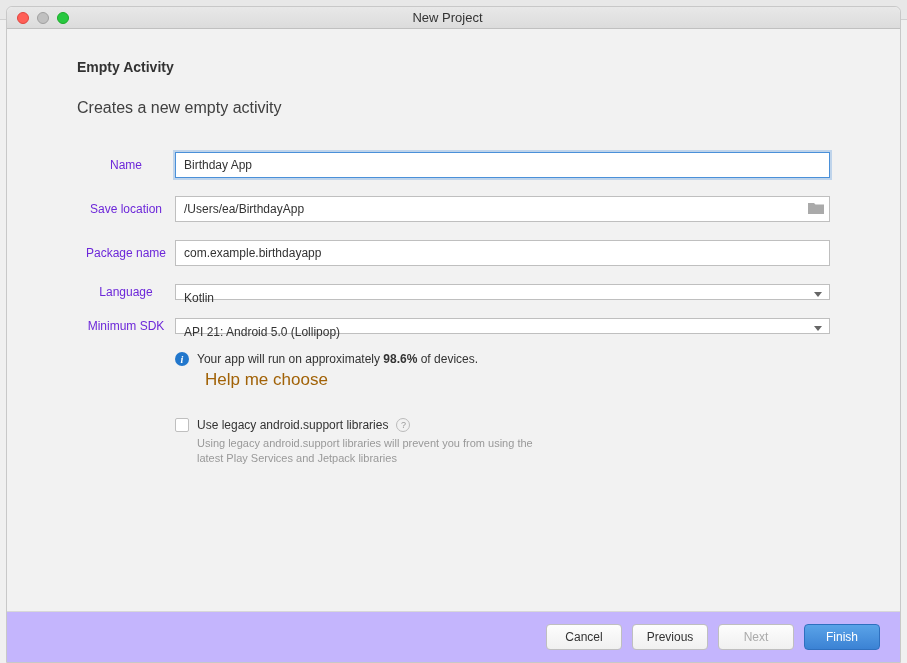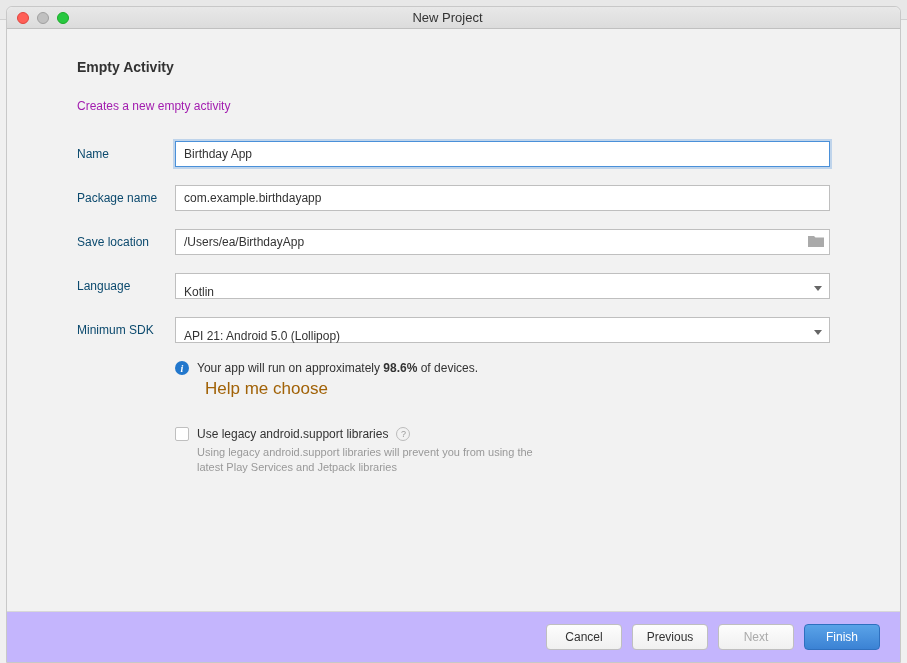--- a/index.html
+++ b/index.html
@@ -77,33 +77,34 @@
       background: #f2f2f2;
       overflow: auto;
     }
     .heading {
       font-size: 14px;
       font-weight: 600;
       color: #333;
       margin-bottom: 24px;
     }
     .subheading {
-      font-size: 12px;
-      color: #a21caf;
-      margin-bottom: 28px;
+      font-size: 16px;
+      color: #404040;
+      margin-bottom: 35px;
     }
     .form-row {
       display: flex;
       align-items: center;
       margin-bottom: 18px;
     }
     .form-label {
       width: 98px;
       font-size: 12px;
-      color: #0c4a6e;
+      color: #6d28d9;
+      text-align: center;
     }
     .form-input {
       flex: 1;
       height: 26px;
       border: 1px solid #bfbfbf;
       background: #fff;
       padding: 11px 8px;
       font-size: 12px;
       color: #333;
       outline: none;
@@ -124,21 +125,21 @@
       transform: translateY(-50%);
       color: #999;
       font-size: 14px;
     }
     .select-wrap {
       flex: 1;
       position: relative;
     }
     .form-select {
       width: 100%;
-      height: 26px;
+      height: 16px;
       border: 1px solid #bfbfbf;
       background: #fff;
       padding: 12px 28px 0 8px;
       font-size: 12px;
       color: #333;
       display: flex;
       align-items: center;
       cursor: pointer;
     }
     .select-arrow {
@@ -259,37 +260,37 @@
     <div class="titlebar-title">New Project</div>
   </div>
 
   <div class="content">
     <div class="heading">Empty Activity</div>
     <div class="subheading">Creates a new empty activity</div>
 
     <div class="form-row">
       <div class="form-label">Name</div>
       <input class="form-input focused" value="Birthday App" style="">
-    </div>
-
-    <div class="form-row">
-      <div class="form-label">Package name</div>
-      <input class="form-input" value="com.example.birthdayapp" style="">
     </div>
 
     <div class="form-row">
       <div class="form-label">Save location</div>
       <div class="input-wrap">
         <input class="form-input" style="padding-right: 28px;" value="/Users/ea/BirthdayApp">
         <span class="folder-icon">
           <svg width="16" height="12" viewBox="0 0 16 12">
               <path fill="#aaa" d="M1 2 h5 l1.5 1.5 H15 V11 H1 Z M0 1 h6 l1.5 1.5 H16 V12 H0 Z"></path>
             </svg>
         </span>
       </div>
+    </div>
+
+    <div class="form-row">
+      <div class="form-label">Package name</div>
+      <input class="form-input" value="com.example.birthdayapp" style="">
     </div>
 
     <div class="form-row">
       <div class="form-label">Language</div>
       <div class="select-wrap">
         <div class="form-select">
           <span>Kotlin</span>
         </div>
         <span class="select-arrow">
           <svg width="8" height="5" viewBox="0 0 8 5">

